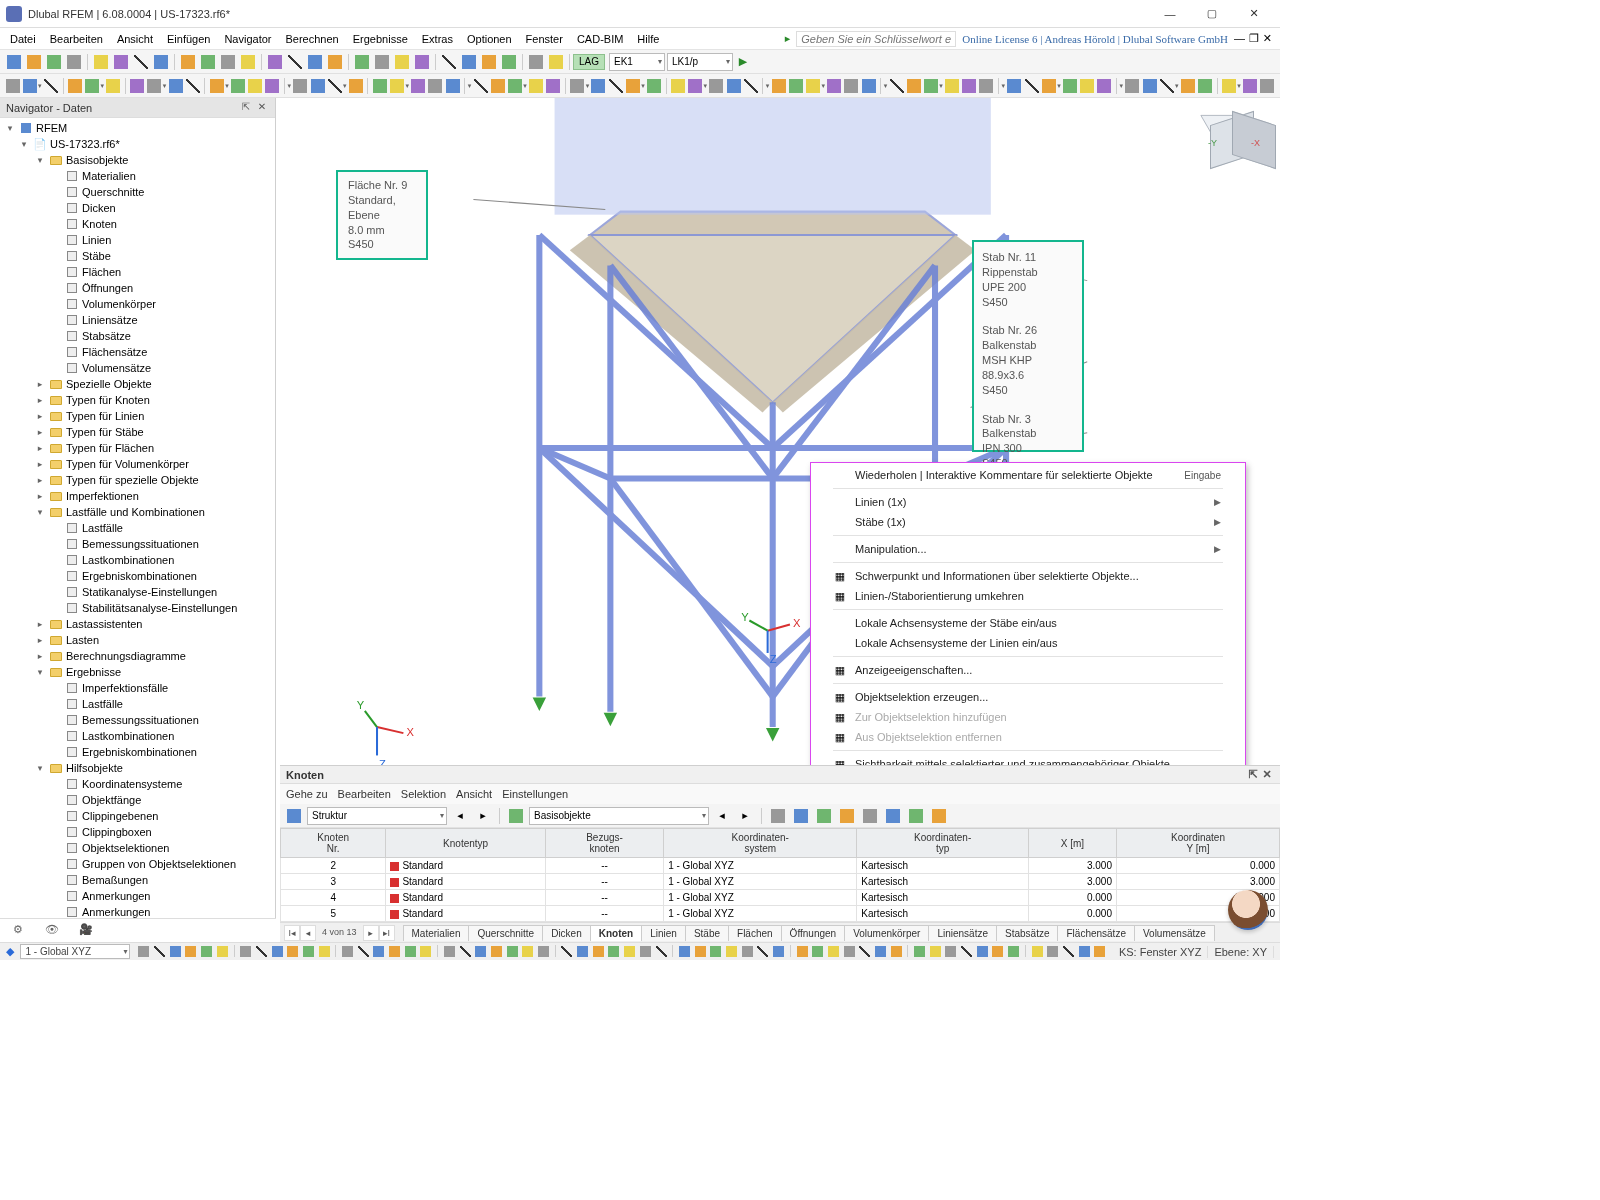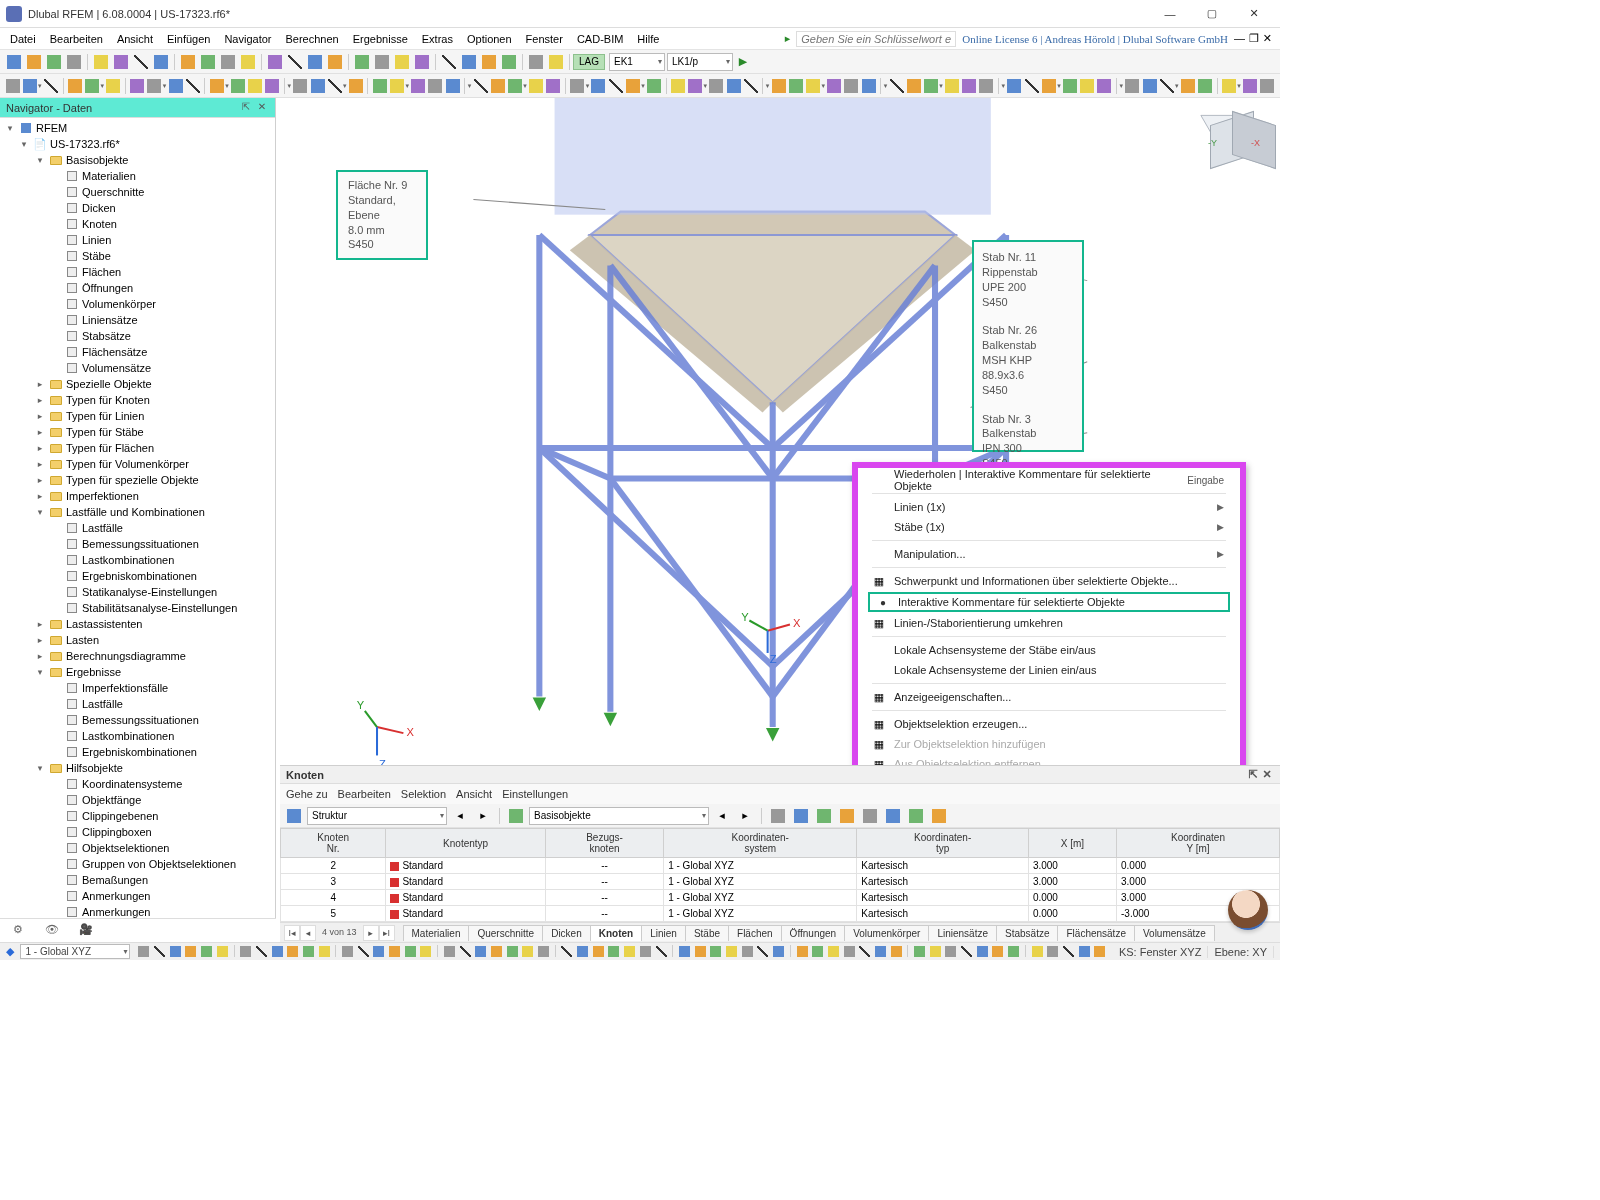--- a/index.html
+++ b/index.html
@@ -38,21 +38,21 @@
 .ic-gray { background: #999; }
 .ic-yellow { background: #e8d24a; }
 .ic-purple { background: #a070c8; }
 .ic-line { background: linear-gradient(45deg, transparent 45%, #333 45%, #333 55%, transparent 55%); }
 
 
 .workspace { position: absolute; top: 98px; bottom: 18px; left: 0; right: 0; display: flex; }
 
 
 .navigator { width: 276px; background: #fff; border-right: 1px solid #cfcfcf; display: flex; flex-direction: column; }
-.nav-header { height: 20px; background: #5eead4; border-bottom: 1px solid #ddd; display: flex; align-items: center; padding: 0 6px; }
+.nav-header { height: 20px; background: #e5e5e5; border-bottom: 1px solid #ddd; display: flex; align-items: center; padding: 0 6px; }
 .nav-header .title { flex: 1; color: #333; }
 .nav-header .btn { width: 14px; height: 14px; margin-left: 2px; text-align: center; font-size: 10px; color: #555; cursor: default; }
 .tree { flex: 1; overflow-y: auto; padding: 2px 0 10px 0; }
 .tree-row { display: flex; align-items: center; height: 16px; padding-left: 4px; white-space: nowrap; }
 .tree-caret { width: 12px; text-align: center; color: #666; font-size: 9px; cursor: default; }
 .tree-icon { width: 14px; height: 14px; margin: 0 3px; display: inline-flex; align-items: center; justify-content: center; }
 .folder-icon { width: 12px; height: 9px; background: #f3cf6a; border: 1px solid #d0a830; border-radius: 1px 1px 0 0; position: relative; }
 .leaf-icon { width: 10px; height: 10px; border: 1px solid #888; background: #eee; }
 .ind-1 { padding-left: 18px; } .ind-2 { padding-left: 34px; } .ind-3 { padding-left: 50px; }
 
@@ -62,21 +62,21 @@
 .viewcube .cube-face { position: absolute; width: 44px; height: 44px; background: #dde2e8; border: 1px solid #a0a8b2; }
 .viewcube .f1 { transform: translate(10px,10px) skewY(-18deg); }
 .viewcube .f2 { transform: translate(32px,10px) skewY(18deg); background: #c7ccd4; }
 .viewcube .f3 { transform: translate(10px,2px) skewX(30deg) scaleY(.4) translateY(-20px); background: #eef1f5; }
 
 
 .callout { position: absolute; border: 2px solid #13b68e; background: #fafafa; padding: 6px 10px; font-size: 10px; color: #555; line-height: 1.35; }
 .callout .ln { display: block; }
 
 
-.context-menu { position: absolute; right: 34px; top: 364px; width: 394px; background: #fff; border: 6px solid #d946ef; box-shadow: 2px 3px 6px rgba(0,0,0,.25); padding: 2px 8px; }
+.context-menu { position: absolute; right: 34px; top: 364px; width: 436px; background: #fff; border: 1px solid #d946ef; box-shadow: 2px 3px 6px rgba(0,0,0,.25); padding: 2px 16px; }
 .cm-row { display: flex; align-items: center; height: 20px; padding: 0 8px 0 4px; cursor: default; }
 .cm-row.sep { height: 0; border-top: 1px solid #e2e2e2; margin: 3px 6px; padding: 0; }
 .cm-row .cm-icon { width: 18px; height: 16px; margin-right: 6px; display: inline-flex; align-items: center; justify-content: center; }
 .cm-row .cm-text { flex: 1; color: #222; }
 .cm-row .cm-right { color: #555; font-size: 10px; }
 .cm-row .cm-arrow { color: #666; font-size: 9px; margin-left: 6px; }
 .cm-highlight { border: 2px solid #13b68e; margin: 1px 2px; }
 .cm-highlight .cm-icon::before { content: "●"; font-size: 10px; color: #333; }
 
 
@@ -85,21 +85,21 @@
 .bp-header .title { flex: 1; }
 .bp-header .btn { width: 14px; text-align: center; color: #555; }
 .bp-bar { height: 20px; display: flex; align-items: center; padding: 0 6px; gap: 10px; background: #f9f9f9; }
 .bp-bar span { color: #333; }
 .bp-filters { height: 24px; display: flex; align-items: center; padding: 0 4px; gap: 3px; background: #f4f4f4; border-bottom: 1px solid #e2e2e2; }
 .bp-filters .combo { font-size: 10px; }
 .bp-table { flex: 1; overflow: hidden; }
 .bp-table table { border-collapse: collapse; width: 100%; }
 .bp-table th { background: #eceef0; border: 1px solid #cfcfcf; font-weight: 400; color: #333; font-size: 10px; padding: 3px 4px; }
 .bp-table td { border: 1px solid #e2e2e2; font-size: 10px; padding: 2px 4px; background: #fff; }
-.bp-table td.num { text-align: left; }
+.bp-table td.num { text-align: right; }
 .bp-table td.center { text-align: center; }
 .dot-red { display: inline-block; width: 9px; height: 9px; background: #d83030; margin-right: 3px; vertical-align: middle; }
 
 .bp-tabs-row { height: 20px; background: #f0f0f0; border-top: 1px solid #ddd; display: flex; align-items: center; padding: 0 4px; gap: 0; }
 .bp-pager { display: flex; gap: 0; margin-right: 8px; }
 .bp-pager span { width: 16px; text-align: center; color: #555; border: 1px solid #ddd; background: #fff; font-size: 9px; height: 16px; line-height: 14px; cursor: default; }
 .bp-pager .lbl { width: auto; padding: 0 6px; border: none; background: transparent; }
 .bp-tab { padding: 2px 8px; border: 1px solid #ccc; border-bottom: none; background: #f7f7f7; margin-right: -1px; font-size: 10px; color: #333; cursor: default; }
 .bp-tab.active { background: #fff; font-weight: 600; }
 
@@ -969,24 +969,20 @@
         <div class="cm-row sep"></div>
         <div class="cm-row">
           <span class="cm-icon"></span>
           <span class="cm-text">Manipulation...</span>
           <span class="cm-arrow">▶</span>
         </div>
         <div class="cm-row sep"></div>
         <div class="cm-row">
           <span class="cm-icon">▦</span>
           <span class="cm-text">Schwerpunkt und Informationen über selektierte Objekte...</span>
-        </div>
-        <div class="cm-row cm-highlight">
-          <span class="cm-icon"></span>
-          <span class="cm-text">Interaktive Kommentare für selektierte Objekte</span>
         </div>
         <div class="cm-row">
           <span class="cm-icon">▦</span>
           <span class="cm-text">Linien-/Staborientierung umkehren</span>
         </div>
         <div class="cm-row sep"></div>
         <div class="cm-row">
           <span class="cm-icon"></span>
           <span class="cm-text">Lokale Achsensysteme der Stäbe ein/aus</span>
         </div>

